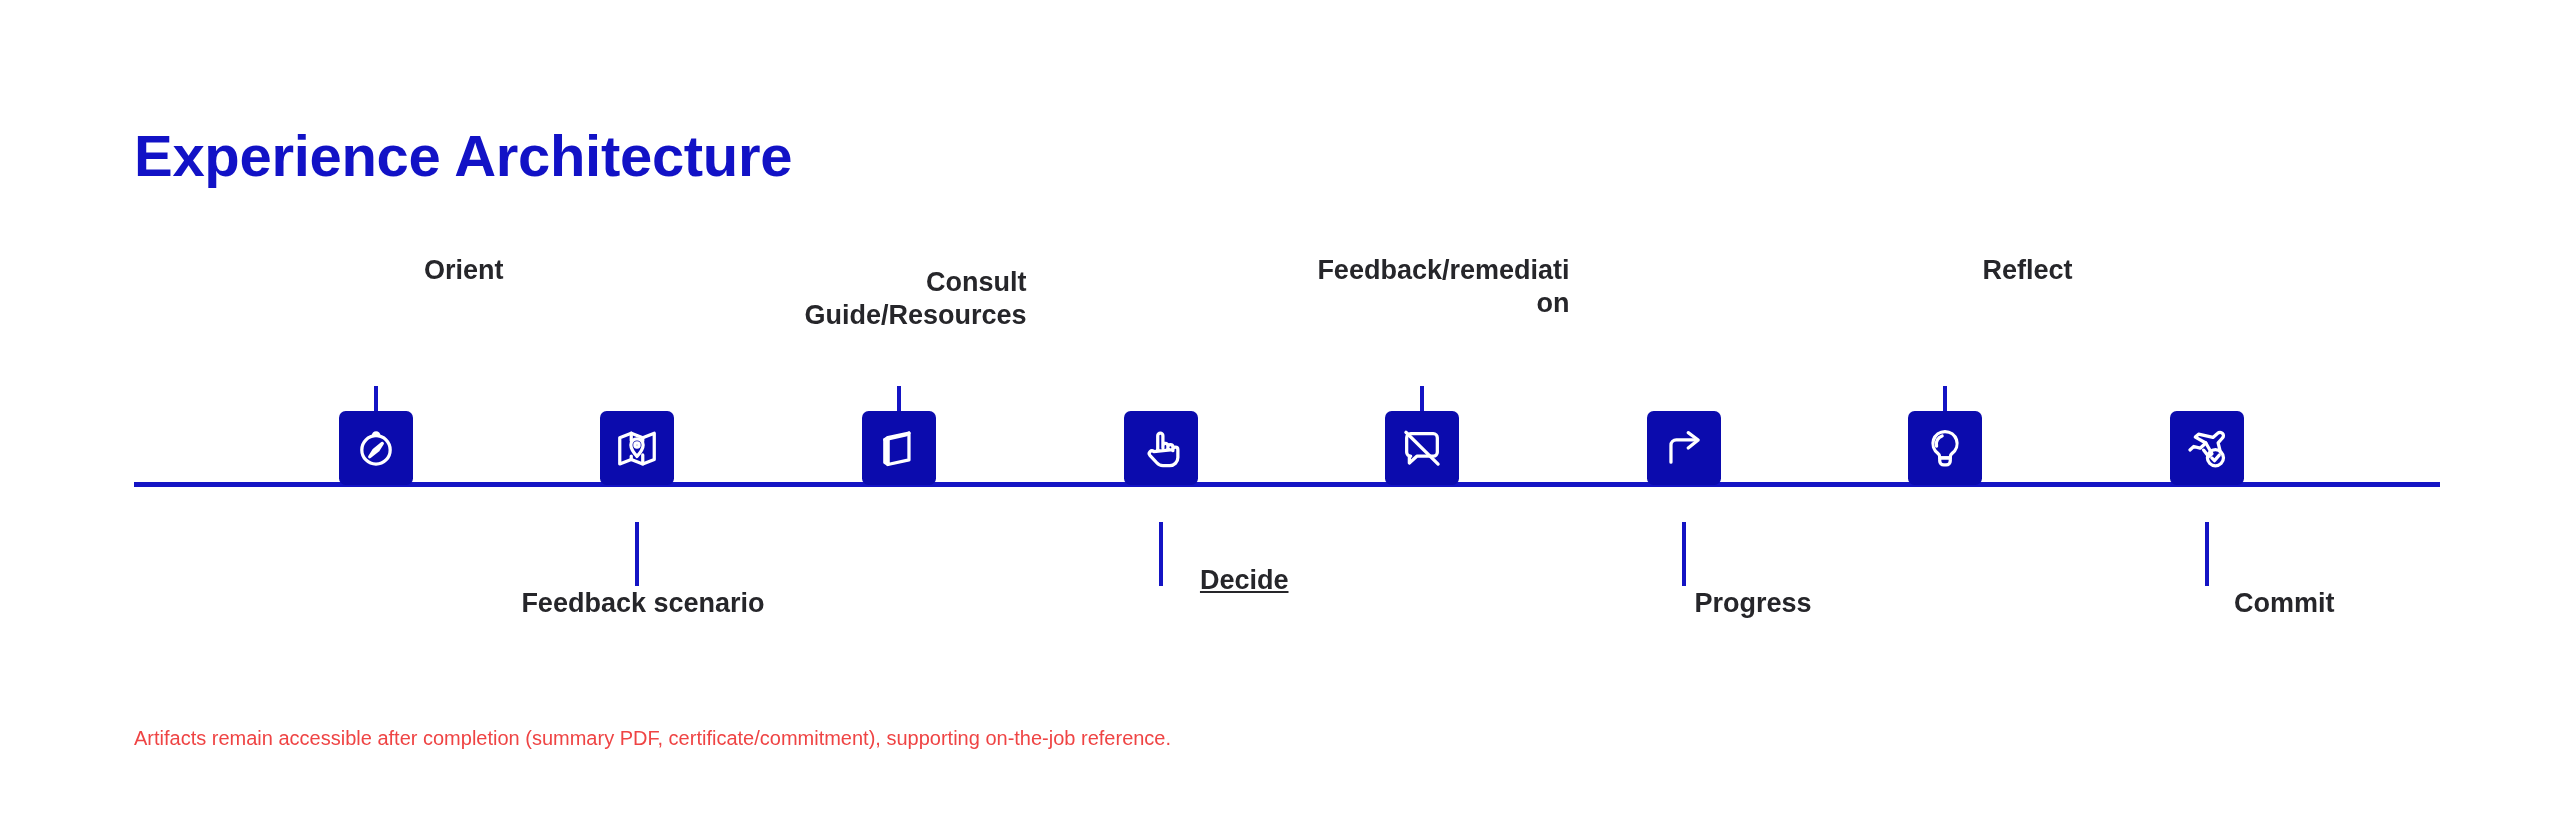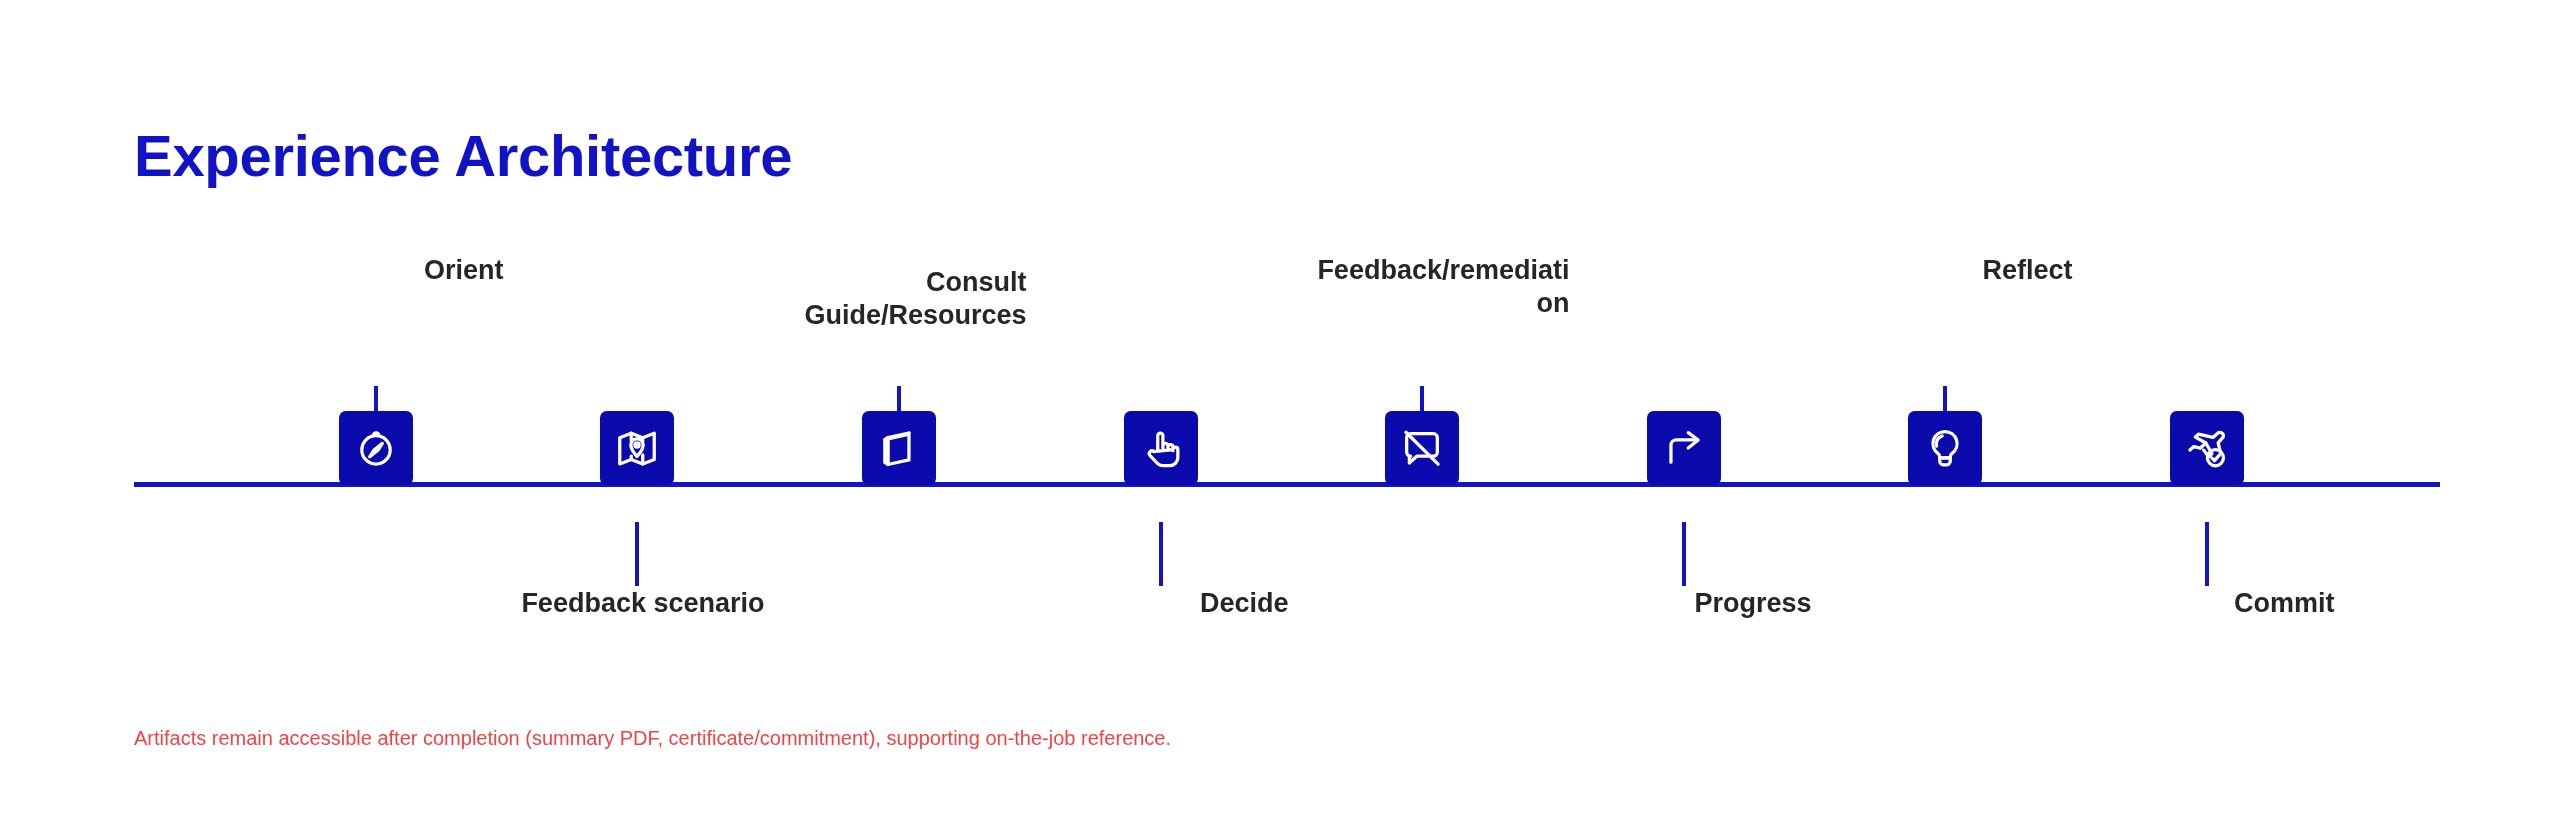--- a/index.html
+++ b/index.html
@@ -166,21 +166,21 @@
         </div>
         <div class="label above" style="left: 899px; width: 255px; top: 266px;">Consult Guide/Resources</div>
         <div class="stem down" style="left: 1161px;"></div>
         <div class="node" style="left: 1161px;">
           <span style="display: flex;">
             <svg viewBox="0 0 24 24">
               <path d="M10.3 13.2 V5.6 a1.35 1.35 0 0 1 2.7 0 V12 m0 -1.1 a1.3 1.3 0 0 1 2.6 0 V12.4 m0 -0.9 a1.3 1.3 0 0 1 2.6 0 V13.4 m0 -0.5 a1.3 1.3 0 0 1 2.6 0 v4.1 a4.2 4.2 0 0 1 -4.2 4.2 h-3.6 a4.3 4.3 0 0 1 -3.2 -1.5 L6.2 15.8 a1.4 1.4 0 0 1 2 -1.95 Z" fill="none" stroke="#ffffff" stroke-width="1.7" stroke-linecap="round" stroke-linejoin="round"></path>
             </svg>
           </span>
         </div>
-        <div class="label below" style="left: 1161px; width: 255px; top: 587px;">Decide</div>
+        <div class="label below" style="left: 1161px; width: 255px; top: 564px; text-decoration: underline;">Decide</div>
         <div class="stem up" style="left: 1422px;"></div>
         <div class="node" style="left: 1422px;">
           <span style="display: flex;">
             <svg viewBox="0 0 24 24">
               <path d="M20 6.6 v7.6 a2.1 2.1 0 0 1 -2.1 2.1 H9.3 L5.4 19.8 V16.3 H6.1 A2.1 2.1 0 0 1 4 14.2 V6.6 A2.1 2.1 0 0 1 6.1 4.5 H17.9 A2.1 2.1 0 0 1 20 6.6 Z" fill="none" stroke="#ffffff" stroke-width="1.7" stroke-linecap="round" stroke-linejoin="round"></path>
               <path d="M3.6 3.8 L20.4 20.4" fill="none" stroke="#ffffff" stroke-width="1.7" stroke-linecap="round" stroke-linejoin="round"></path>
             </svg>
           </span>
         </div>
         <div class="label above" style="left: 1422px; width: 255px; top: 254px; margin-left: 20px;">Feedback/remediation</div>

